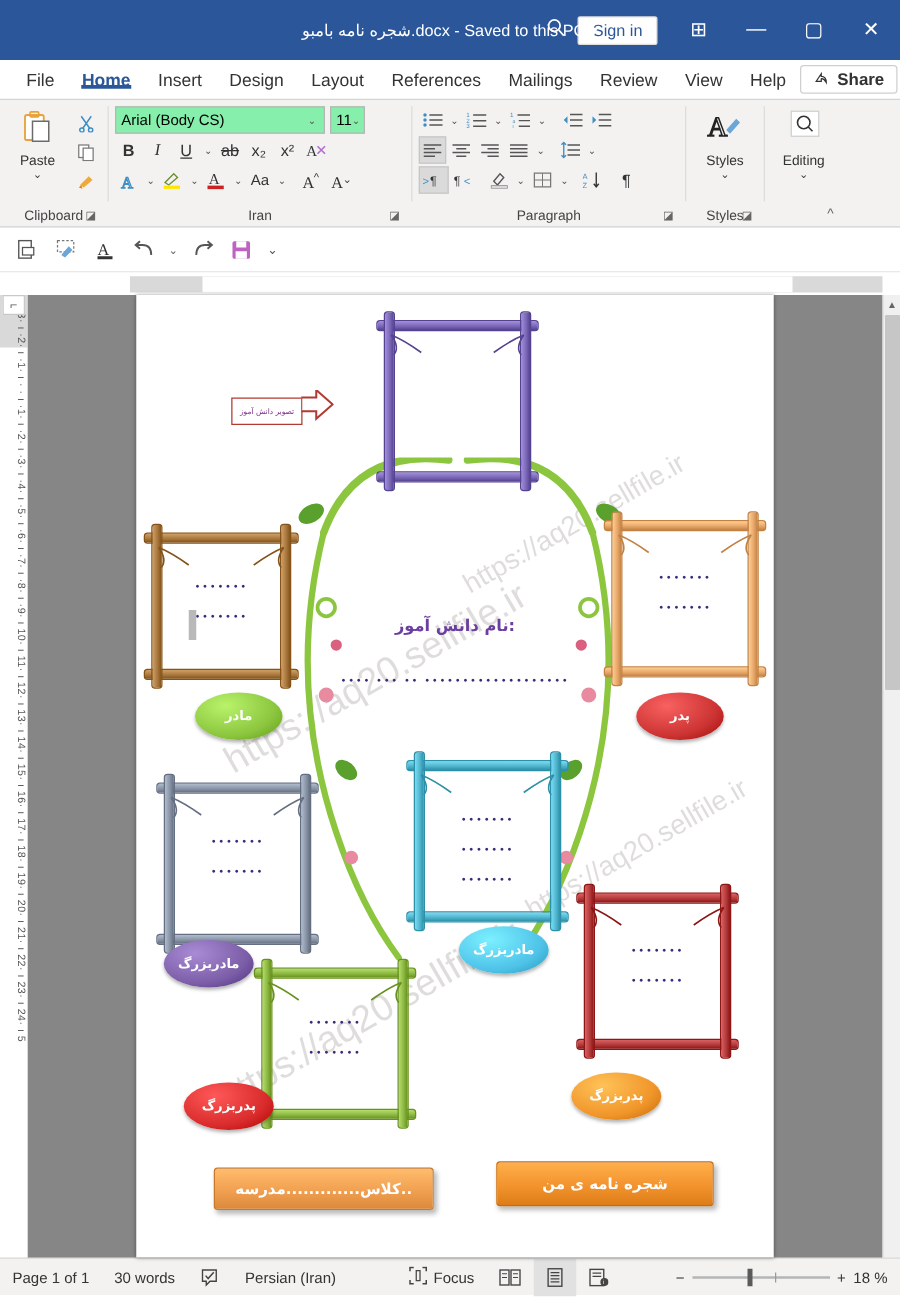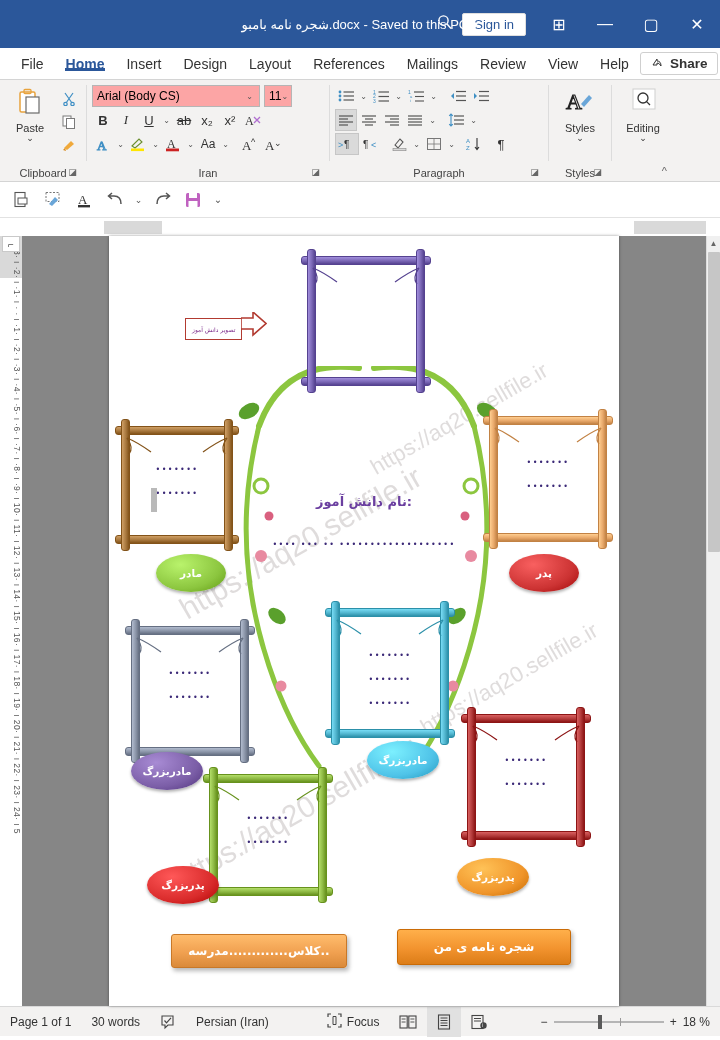--- a/index.html
+++ b/index.html
@@ -77,21 +77,21 @@
   .bigbtn .cap { margin-top: 1px; font-size: 11px; }
   .bigbtn .carat { font-size: 9px; line-height: 9px; }
 
   .smallcol { display: flex; flex-direction: column; gap: 1px; padding-top: 2px; }
   .sbtn {
     width: 24px; height: 22px; display: flex; align-items: center;
     justify-content: center; font-size: 14px; color: #333;
   }
   .row { display: flex; align-items: center; gap: 1px; }
   .fontbox {
-    height: 22px; border: 1px solid #b5b5b5; background: #fca5a5; font-size: 12px;
+    height: 22px; border: 1px solid #b5b5b5; background: #86efac; font-size: 12px;
     display: flex; align-items: center; padding: 0 4px; justify-content: space-between;
   }
   .ib {
     min-width: 22px; height: 22px; display: flex; align-items: center;
     justify-content: center; font-size: 13px; color: #333; padding: 0 2px;
   }
   .ib.sel { background: #dadada; border: 1px solid #c6c6c6; }
   .carat-sm { font-size: 8px; color: #555; width: 11px; text-align: center; }
 
   

